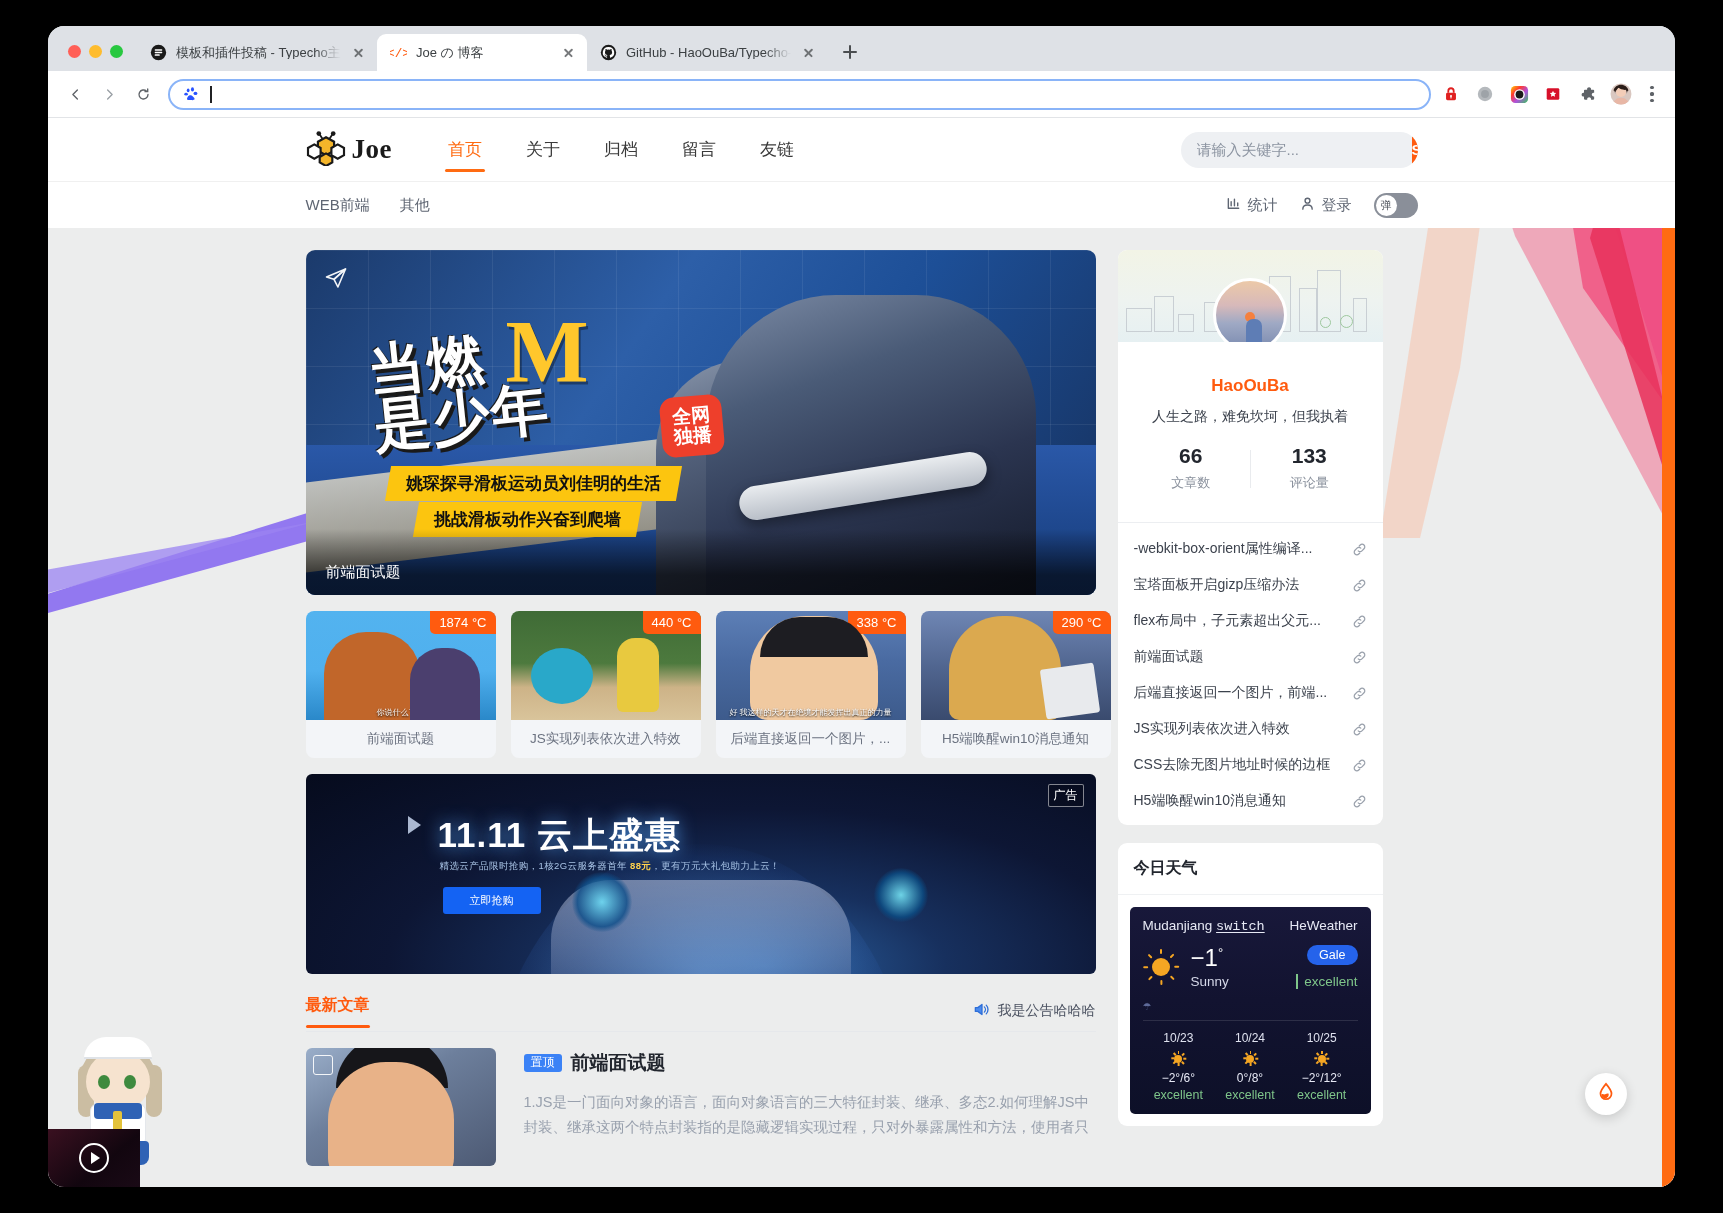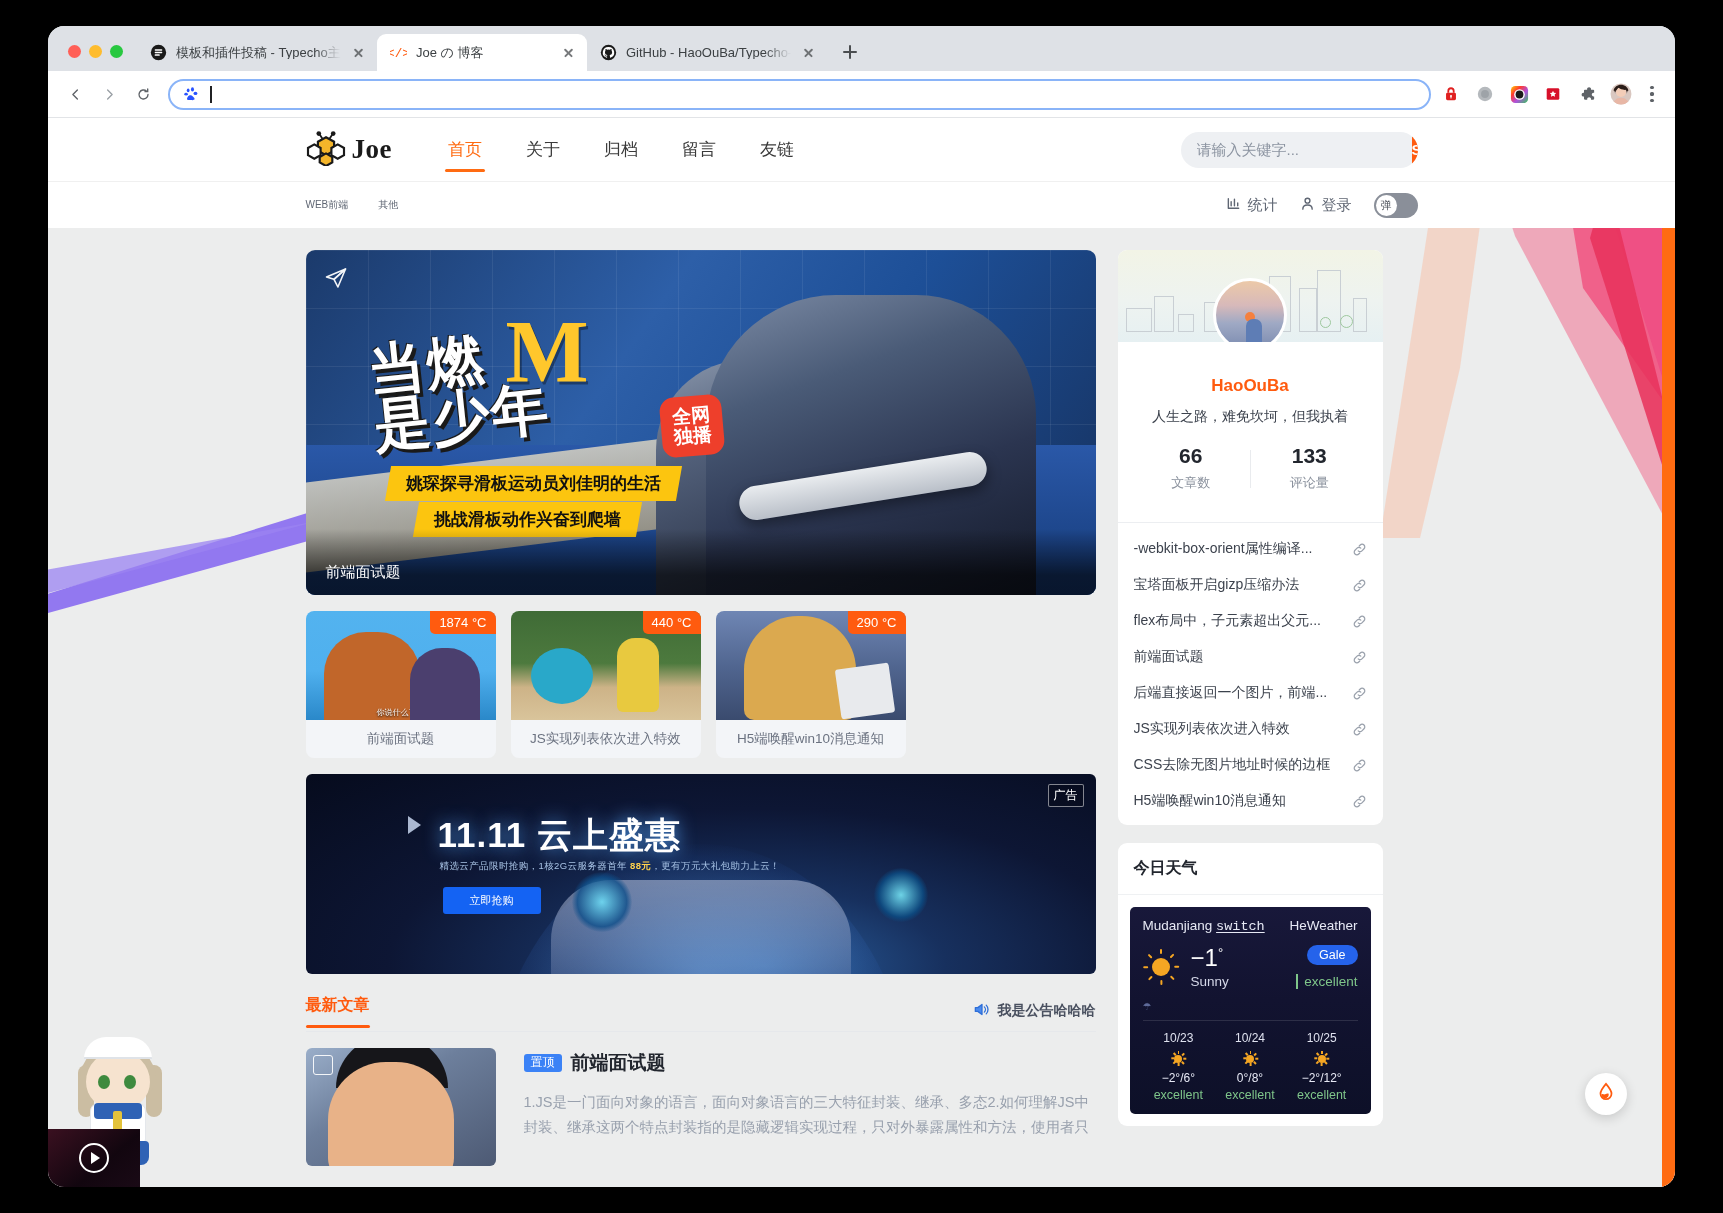--- a/index.html
+++ b/index.html
@@ -156,21 +156,21 @@
 
   
   #sub-header {
     position: relative; height: 47px; background: #fff;
     border-top: 1px solid #f0f0f0;
   }
   #sub-header-inner {
     width: 1112px; margin: 0 auto; height: 100%;
     display: flex; align-items: center;
   }
-  .catitem { font-size: 10px; color: #5f6673; margin-right: 30px; }
+  .catitem { font-size: 15px; color: #5f6673; margin-right: 30px; }
   #subright { margin-left: auto; display: flex; align-items: center; gap: 22px; }
   .subaction { display: flex; align-items: center; gap: 7px; font-size: 15px; color: #5f6673; }
   #toggle {
     width: 44px; height: 25px; border-radius: 13px; background: #8a8f99;
     position: relative; display: flex; align-items: center;
   }
   #toggle .knob {
     position: absolute; left: 2px; top: 2px; width: 21px; height: 21px;
     border-radius: 50%; background: #fff;
     display: flex; align-items: center; justify-content: center;
@@ -343,21 +343,21 @@
     border-bottom: 1px solid #e6e8eb;
   }
   #latest-title {
     font-size: 16px; font-weight: 700; color: #ff5b0f;
     position: relative; padding-bottom: 11px;
   }
   #latest-title::after {
     content: ""; position: absolute; left: 0; bottom: -1px; width: 100%;
     height: 3px; background: #ff5b0f; border-radius: 2px;
   }
-  #notice { display: flex; align-items: center; gap: 8px; font-size: 14px; color: #4a5160; font-weight: bold; }
+  #notice { display: flex; align-items: center; gap: 8px; font-size: 14px; color: #4a5160; }
 
   #postlist { margin-top: 16px; }
   .post { display: flex; gap: 28px; }
   .post .pthumb {
     position: relative; width: 190px; height: 118px; flex: 0 0 190px;
     border-radius: 6px; overflow: hidden;
     background: linear-gradient(150deg,#9aaec9 0%,#6d7f9c 40%,#4d5a74 100%);
   }
   .post .pthumb .face {
     position: absolute; left: 22px; bottom: -18px; width: 126px; height: 122px;
@@ -759,20 +759,27 @@
             <div class="tlabel">前端面试题</div>
           </div>
           <div class="tcard">
             <div class="thumb th2">
               <span class="temp">440 °C</span>
               <span class="subcap"></span>
             </div>
             <div class="tlabel">JS实现列表依次进入特效</div>
           </div>
           <div class="tcard">
+            <div class="thumb th3">
+              <span class="temp">338 °C</span>
+              <span class="subcap">好 我这样的天才在绝境才能发挥出真正的力量</span>
+            </div>
+            <div class="tlabel">后端直接返回一个图片，...</div>
+          </div>
+          <div class="tcard">
             <div class="thumb th4">
               <span class="temp">290 °C</span>
               <span class="subcap"></span>
             </div>
             <div class="tlabel">H5端唤醒win10消息通知</div>
           </div>
         </div>
 
         <div id="adbanner">
           <div class="ring"></div>

